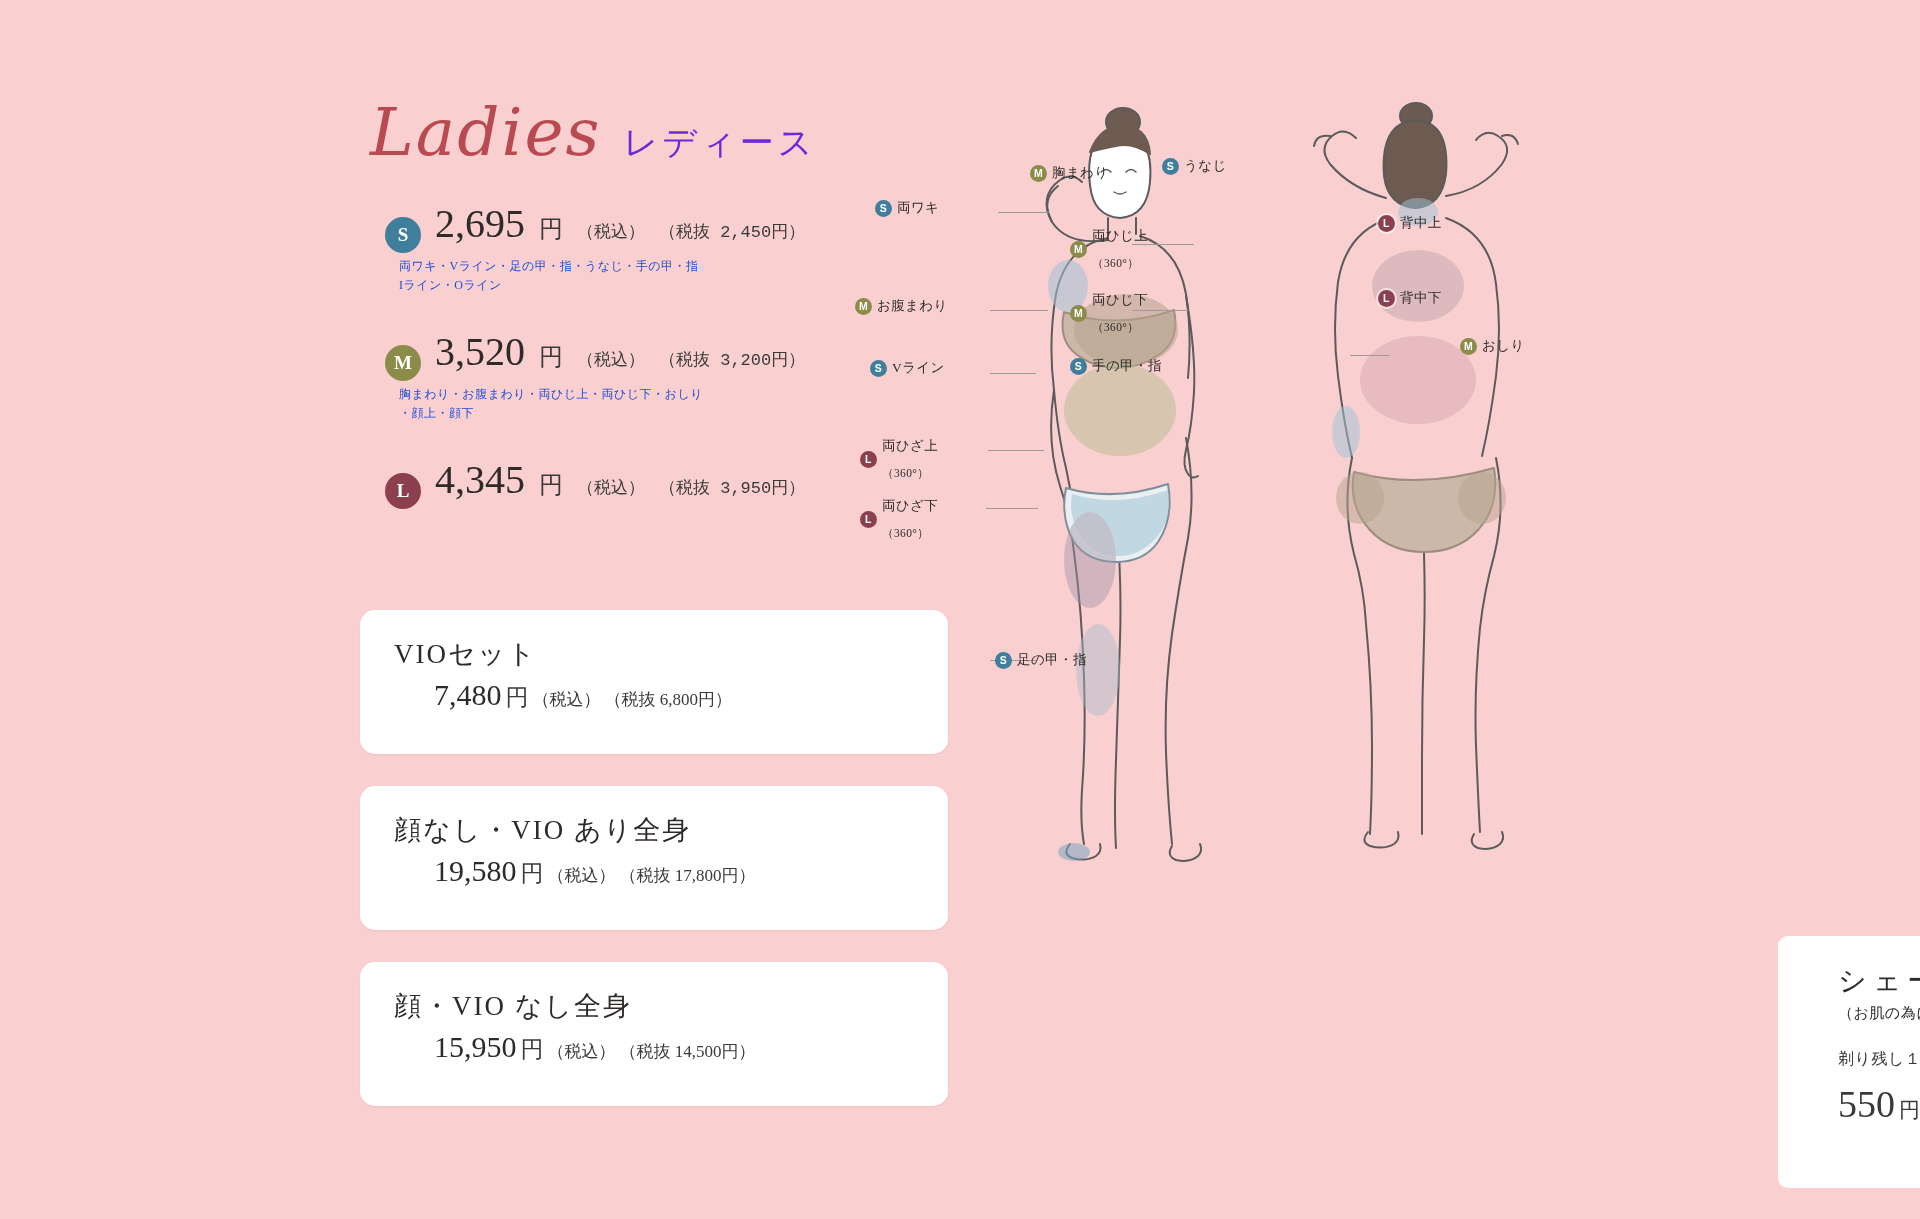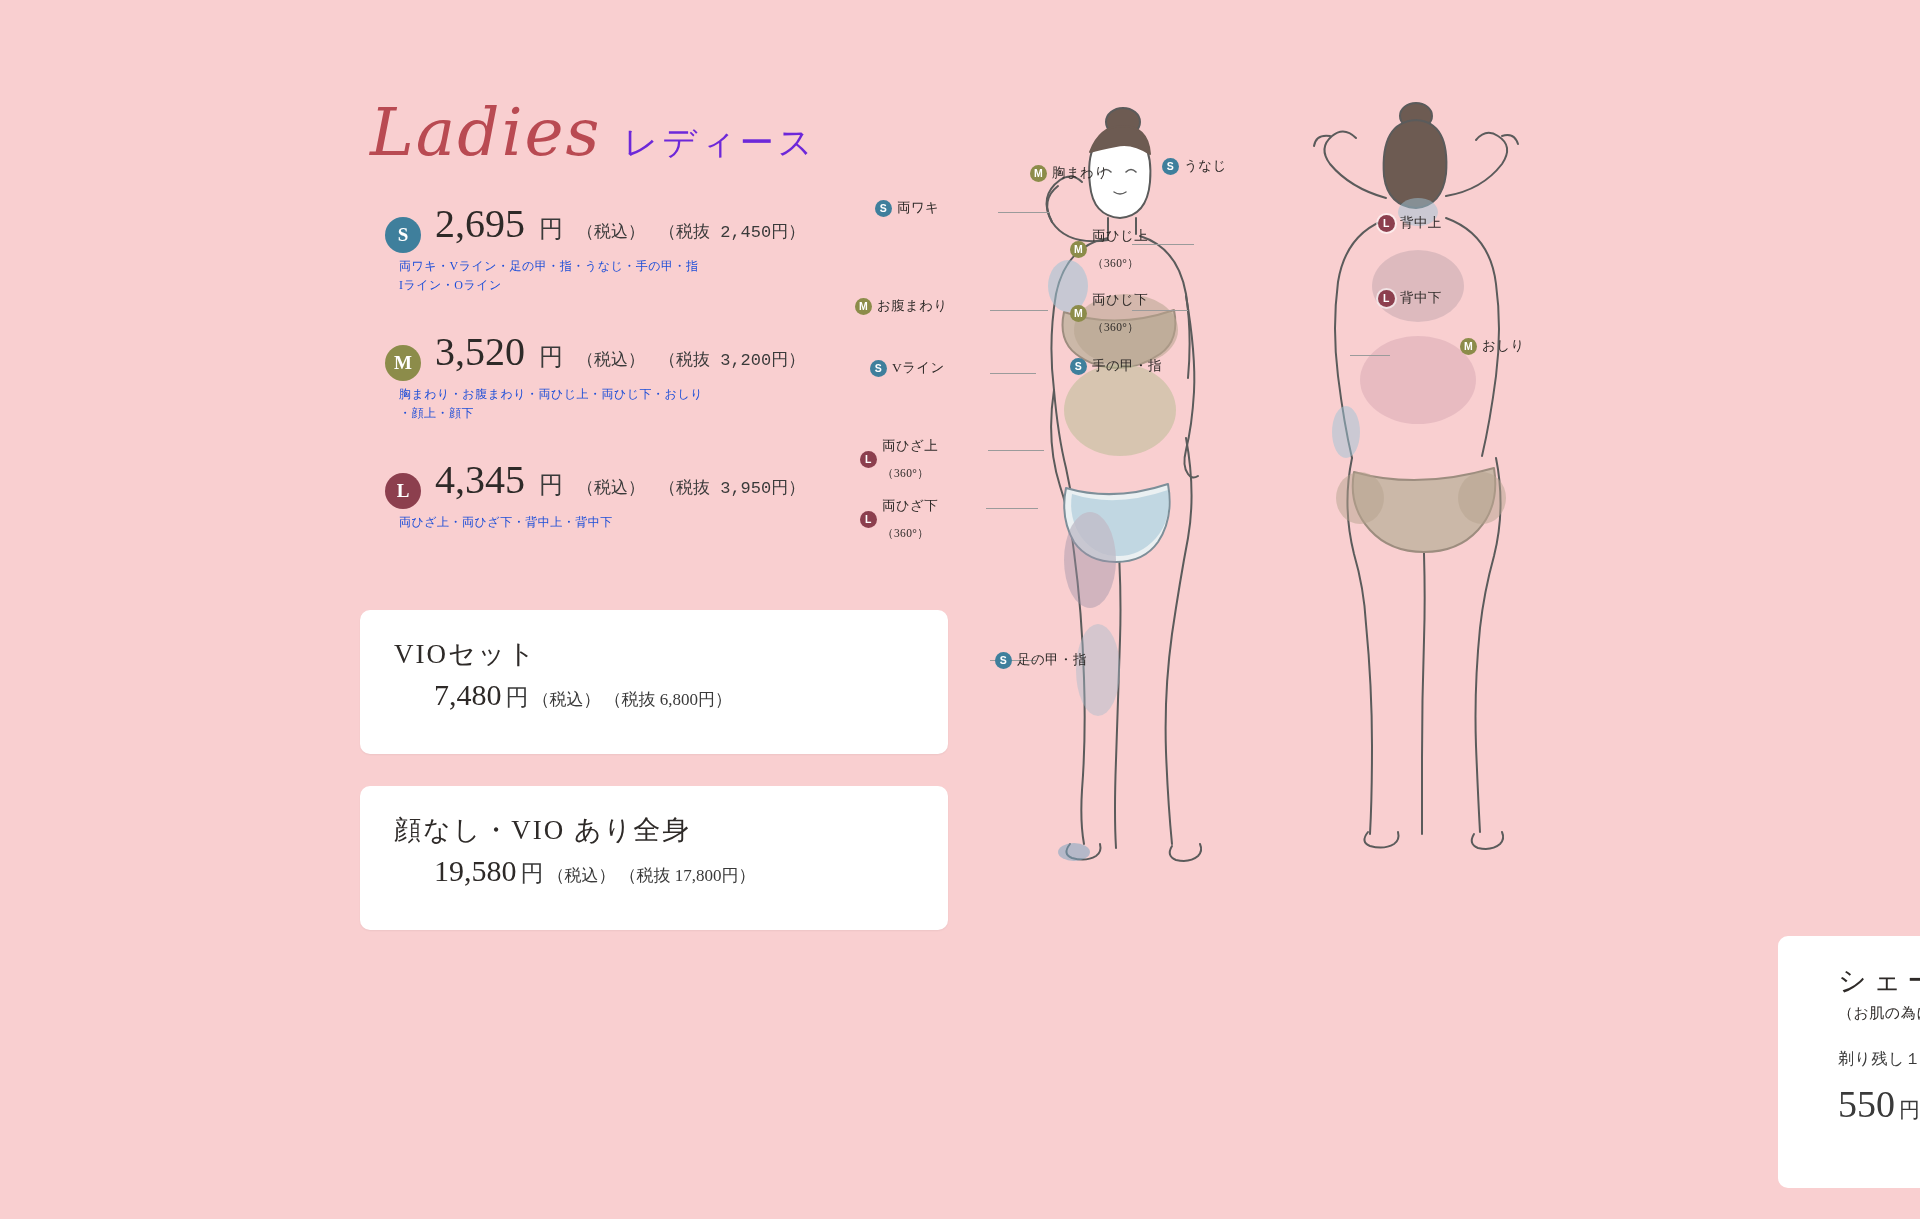--- a/index.html
+++ b/index.html
@@ -52,21 +52,21 @@
   .yen{font-size:24px;}
   .tax{font-size:17px;}
   .tax2{font-size:17px;font-family:Liberation Mono, monospace;}
   .tier-desc{
     font-size:12px;line-height:1.55;margin:8px 0 0 44px;letter-spacing:.5px;
     color:#1d4ed8;
   }
 
   
   .card{
-    background:#fff;border-radius:10px;
+    background:#fff;border-radius:15px;
     box-shadow:0 1px 2px rgba(0,0,0,.05);
   }
   .lcard{
     position:absolute;left:360px;width:520px;padding:26px 34px;
   }
   .lcard h3{
     margin:0 0 6px 0;font-size:27px;font-weight:normal;letter-spacing:2px;color:#2e2a28;
   }
   .lcard .row{padding-left:40px;}
   .lcard .big{font-size:30px;color:#2e2a28;}
@@ -151,21 +151,20 @@
     </div>
 
     <div class="tier">
       <div class="tier-line">
         <span class="badge l">L</span>
         <span class="price-num">4,345</span>
         <span class="yen">円</span>
         <span class="tax">（税込）</span>
         <span class="tax2">（税抜 3,950円）</span>
       </div>
-      <div class="tier-desc" style="white-space:pre-line">両ひざ上・両ひざ下・背中上・背中下</div>
     </div>
   </div>
 
   <div class="card lcard" id="card-vio">
     <h3>VIOセット</h3>
     <div class="row">
       <span class="big">7,480</span>
       <span class="yen">円</span>
       <span class="tax">（税込）</span>
       <span class="tax">（税抜 6,800円）</span>
@@ -175,20 +174,29 @@
   <div class="card lcard" id="card-zenshin1">
     <h3>顔なし・VIO あり全身</h3>
     <div class="row">
       <span class="big">19,580</span>
       <span class="yen">円</span>
       <span class="tax">（税込）</span>
       <span class="tax">（税抜 17,800円）</span>
     </div>
   </div>
 
+  <div class="card lcard" id="card-zenshin2">
+    <h3>顔・VIO なし全身</h3>
+    <div class="row">
+      <span class="big">15,950</span>
+      <span class="yen">円</span>
+      <span class="tax">（税込）</span>
+      <span class="tax">（税抜 14,500円）</span>
+    </div>
+  </div>
 
   <div class="illus">
 
     <svg class="fig" style="left:60px;top:30px" width="320" height="780" viewBox="0 0 320 780">
       <g fill="none" stroke="#5b5b5b" stroke-width="2" stroke-linecap="round" stroke-linejoin="round">
 
         <ellipse cx="183" cy="32" rx="17" ry="14" fill="#6d5b52" stroke="#5b5b5b"></ellipse>
 
         <path d="M150 95 q-6 -52 30 -55 q34 3 30 52 q-3 34 -30 36 q-27 -2 -30 -33z" fill="#fff"></path>
         <path d="M150 62 q10 -26 32 -26 q26 0 28 28 q-18 -12 -34 -8 q-16 3 -26 6z" fill="#6d5b52" stroke="#6d5b52"></path>

